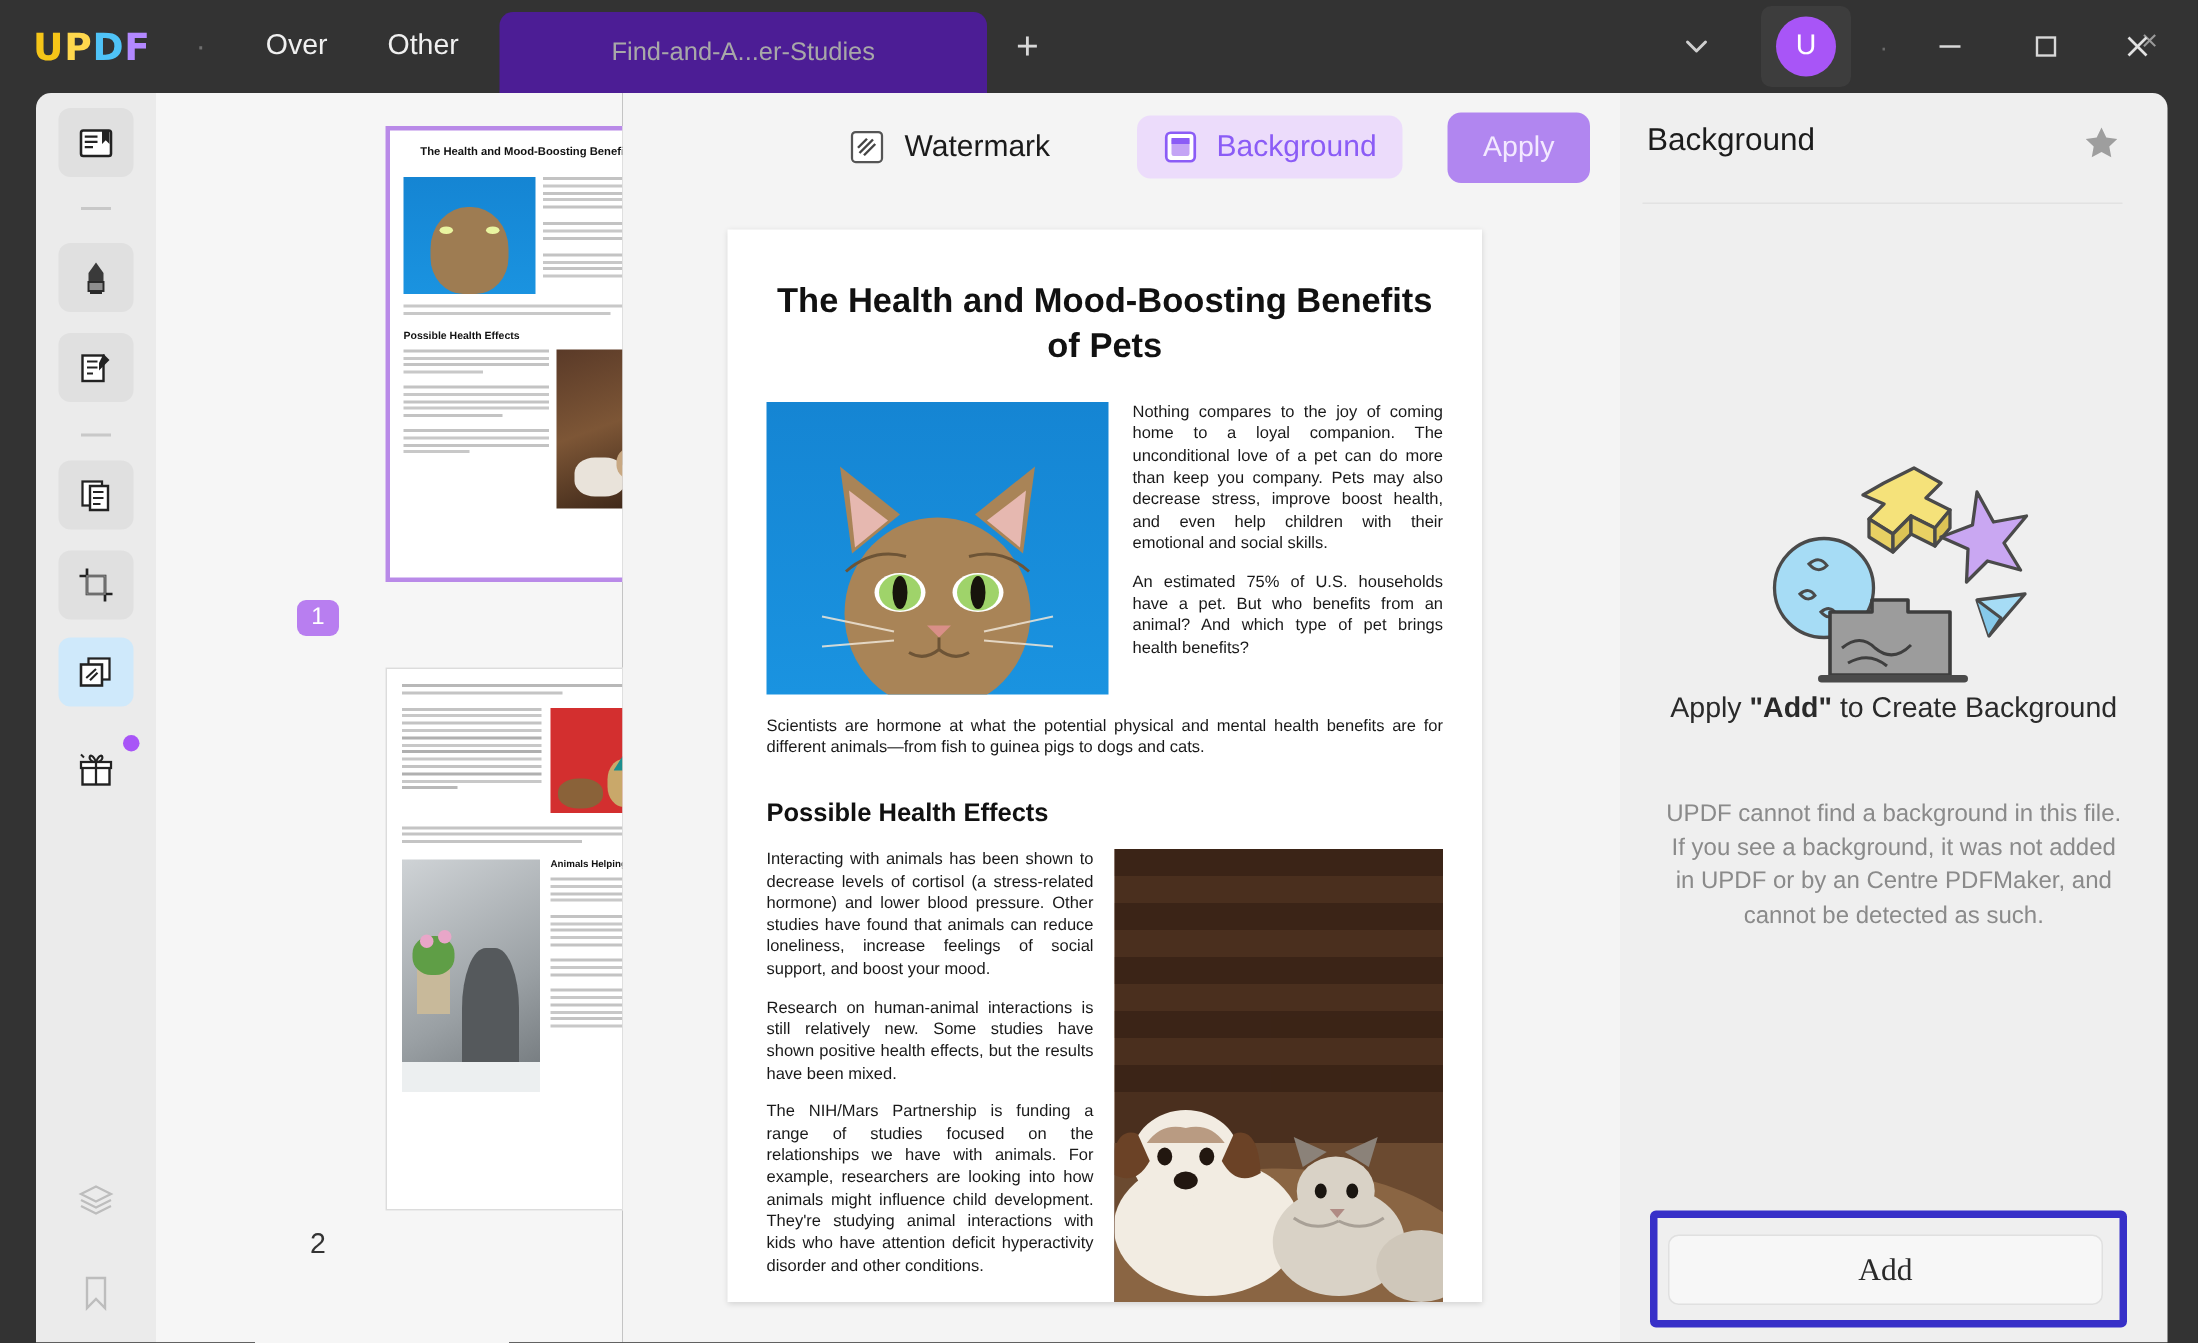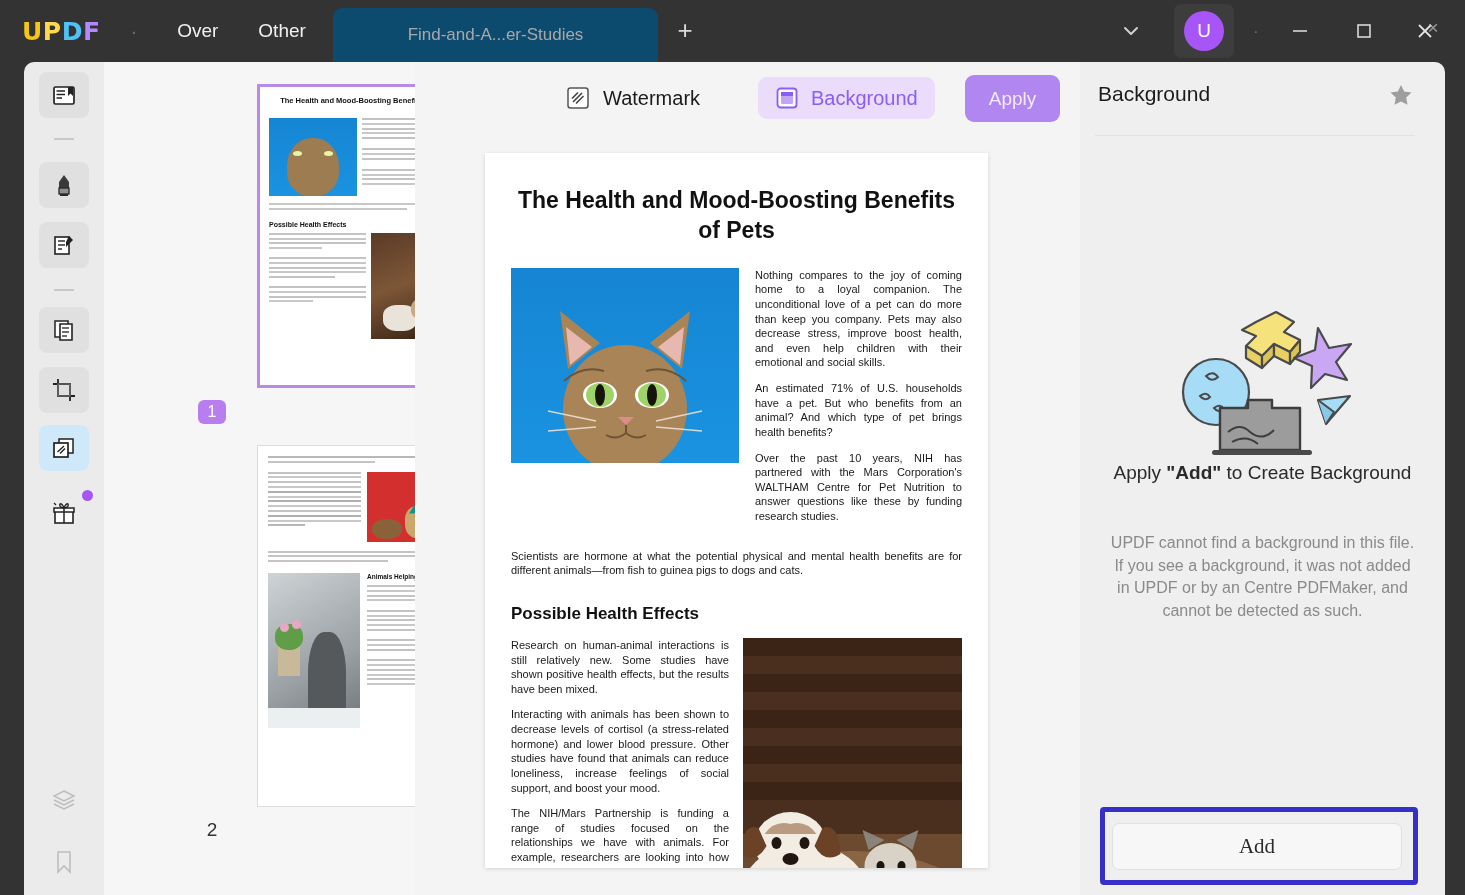--- a/index.html
+++ b/index.html
@@ -23,21 +23,21 @@
   }
   .logo span { display: inline-block; }
   .menu-dot { color: #6f6f6f; font-size: 20px; margin-left: 30px; }
   .menu-item {
     color: #f0f0f0; font-size: 19px; margin-left: 40px; cursor: pointer;
   }
   .menu-item:first-of-type { margin-left: 46px; }
 
   .tab {
     position: absolute; left: 333px; top: 8px; width: 325px; height: 54px;
-    background: #0c4a6e; border-radius: 9px 9px 0 0;
+    background: #4c1d95; border-radius: 9px 9px 0 0;
     display: flex; align-items: center; justify-content: center;
   }
   .tab-label {
     color: #a8a8a8; font-size: 17px; max-width: 230px;
     overflow: hidden; white-space: nowrap;
   }
   .tab-close {
     position: absolute; right: 22px; top: 18px; width: 20px; height: 20px;
     color: #9a9a9a; font-size: 19px; line-height: 19px; text-align: center; cursor: pointer;
   }
@@ -515,33 +515,32 @@
             <ellipse cx="122" cy="104" rx="14" ry="12" fill="#9fd36a"></ellipse>
             <ellipse cx="70" cy="104" rx="5" ry="11" fill="#17140c"></ellipse>
             <ellipse cx="122" cy="104" rx="5" ry="11" fill="#17140c"></ellipse>
             <path d="M88 126 L104 126 L96 134 Z" fill="#d98f88"></path>
             <path d="M96 134 L96 142 M96 142 q-10 8 -20 2 M96 142 q10 8 20 2" stroke="#6d5436" stroke-width="2" fill="none"></path>
             <path d="M18 120 L66 130 M18 140 L66 136 M172 120 L126 130 M172 140 L126 136" stroke="#efe6d8" stroke-width="1.4" opacity=".85"></path>
           </svg>
         </div>
         <div class="doc-col">
           <div class="doc-p">Nothing compares to the joy of coming home to a loyal companion. The unconditional love of a pet can do more than keep you company. Pets may also decrease stress, improve boost health, and even help children with their emotional and social skills.</div>
-          <div class="doc-p">An estimated 71% of U.S. households have a pet. But who benefits from an animal? And which type of pet brings health benefits?</div>
-          <div class="doc-p">Over the past 10 years, NIH has partnered with the Mars Corporation's WALTHAM Centre for Pet Nutrition to answer questions like these by funding research studies.</div>
+          <div class="doc-p">An estimated 75% of U.S. households have a pet. But who benefits from an animal? And which type of pet brings health benefits?</div>
         </div>
       </div>
 
       <div class="doc-p doc-wide">Scientists are hormone at what the potential physical and mental health benefits are for different animals—from fish to guinea pigs to dogs and cats.</div>
 
       <div class="doc-h2">Possible Health Effects</div>
 
       <div class="doc-row2">
         <div class="doc-col2">
+          <div class="doc-p">Interacting with animals has been shown to decrease levels of cortisol (a stress-related hormone) and lower blood pressure. Other studies have found that animals can reduce loneliness, increase feelings of social support, and boost your mood.</div>
           <div class="doc-p">Research on human-animal interactions is still relatively new. Some studies have shown positive health effects, but the results have been mixed.</div>
-          <div class="doc-p">Interacting with animals has been shown to decrease levels of cortisol (a stress-related hormone) and lower blood pressure. Other studies have found that animals can reduce loneliness, increase feelings of social support, and boost your mood.</div>
           <div class="doc-p">The NIH/Mars Partnership is funding a range of studies focused on the relationships we have with animals. For example, researchers are looking into how animals might influence child development. They're studying animal interactions with kids who have attention deficit hyperactivity disorder and other conditions.</div>
         </div>
         <div class="doc-img-dog">
           <svg width="100%" height="100%" viewBox="0 0 240 305" preserveAspectRatio="xMidYMid slice">
             <rect width="240" height="305" fill="#4a2f1e"></rect>
             <g opacity=".5">
               <rect x="0" y="0" width="240" height="18" fill="#2d1b10"></rect>
               <rect x="0" y="36" width="240" height="18" fill="#2d1b10"></rect>
               <rect x="0" y="72" width="240" height="18" fill="#2d1b10"></rect>
               <rect x="0" y="108" width="240" height="18" fill="#2d1b10"></rect>

